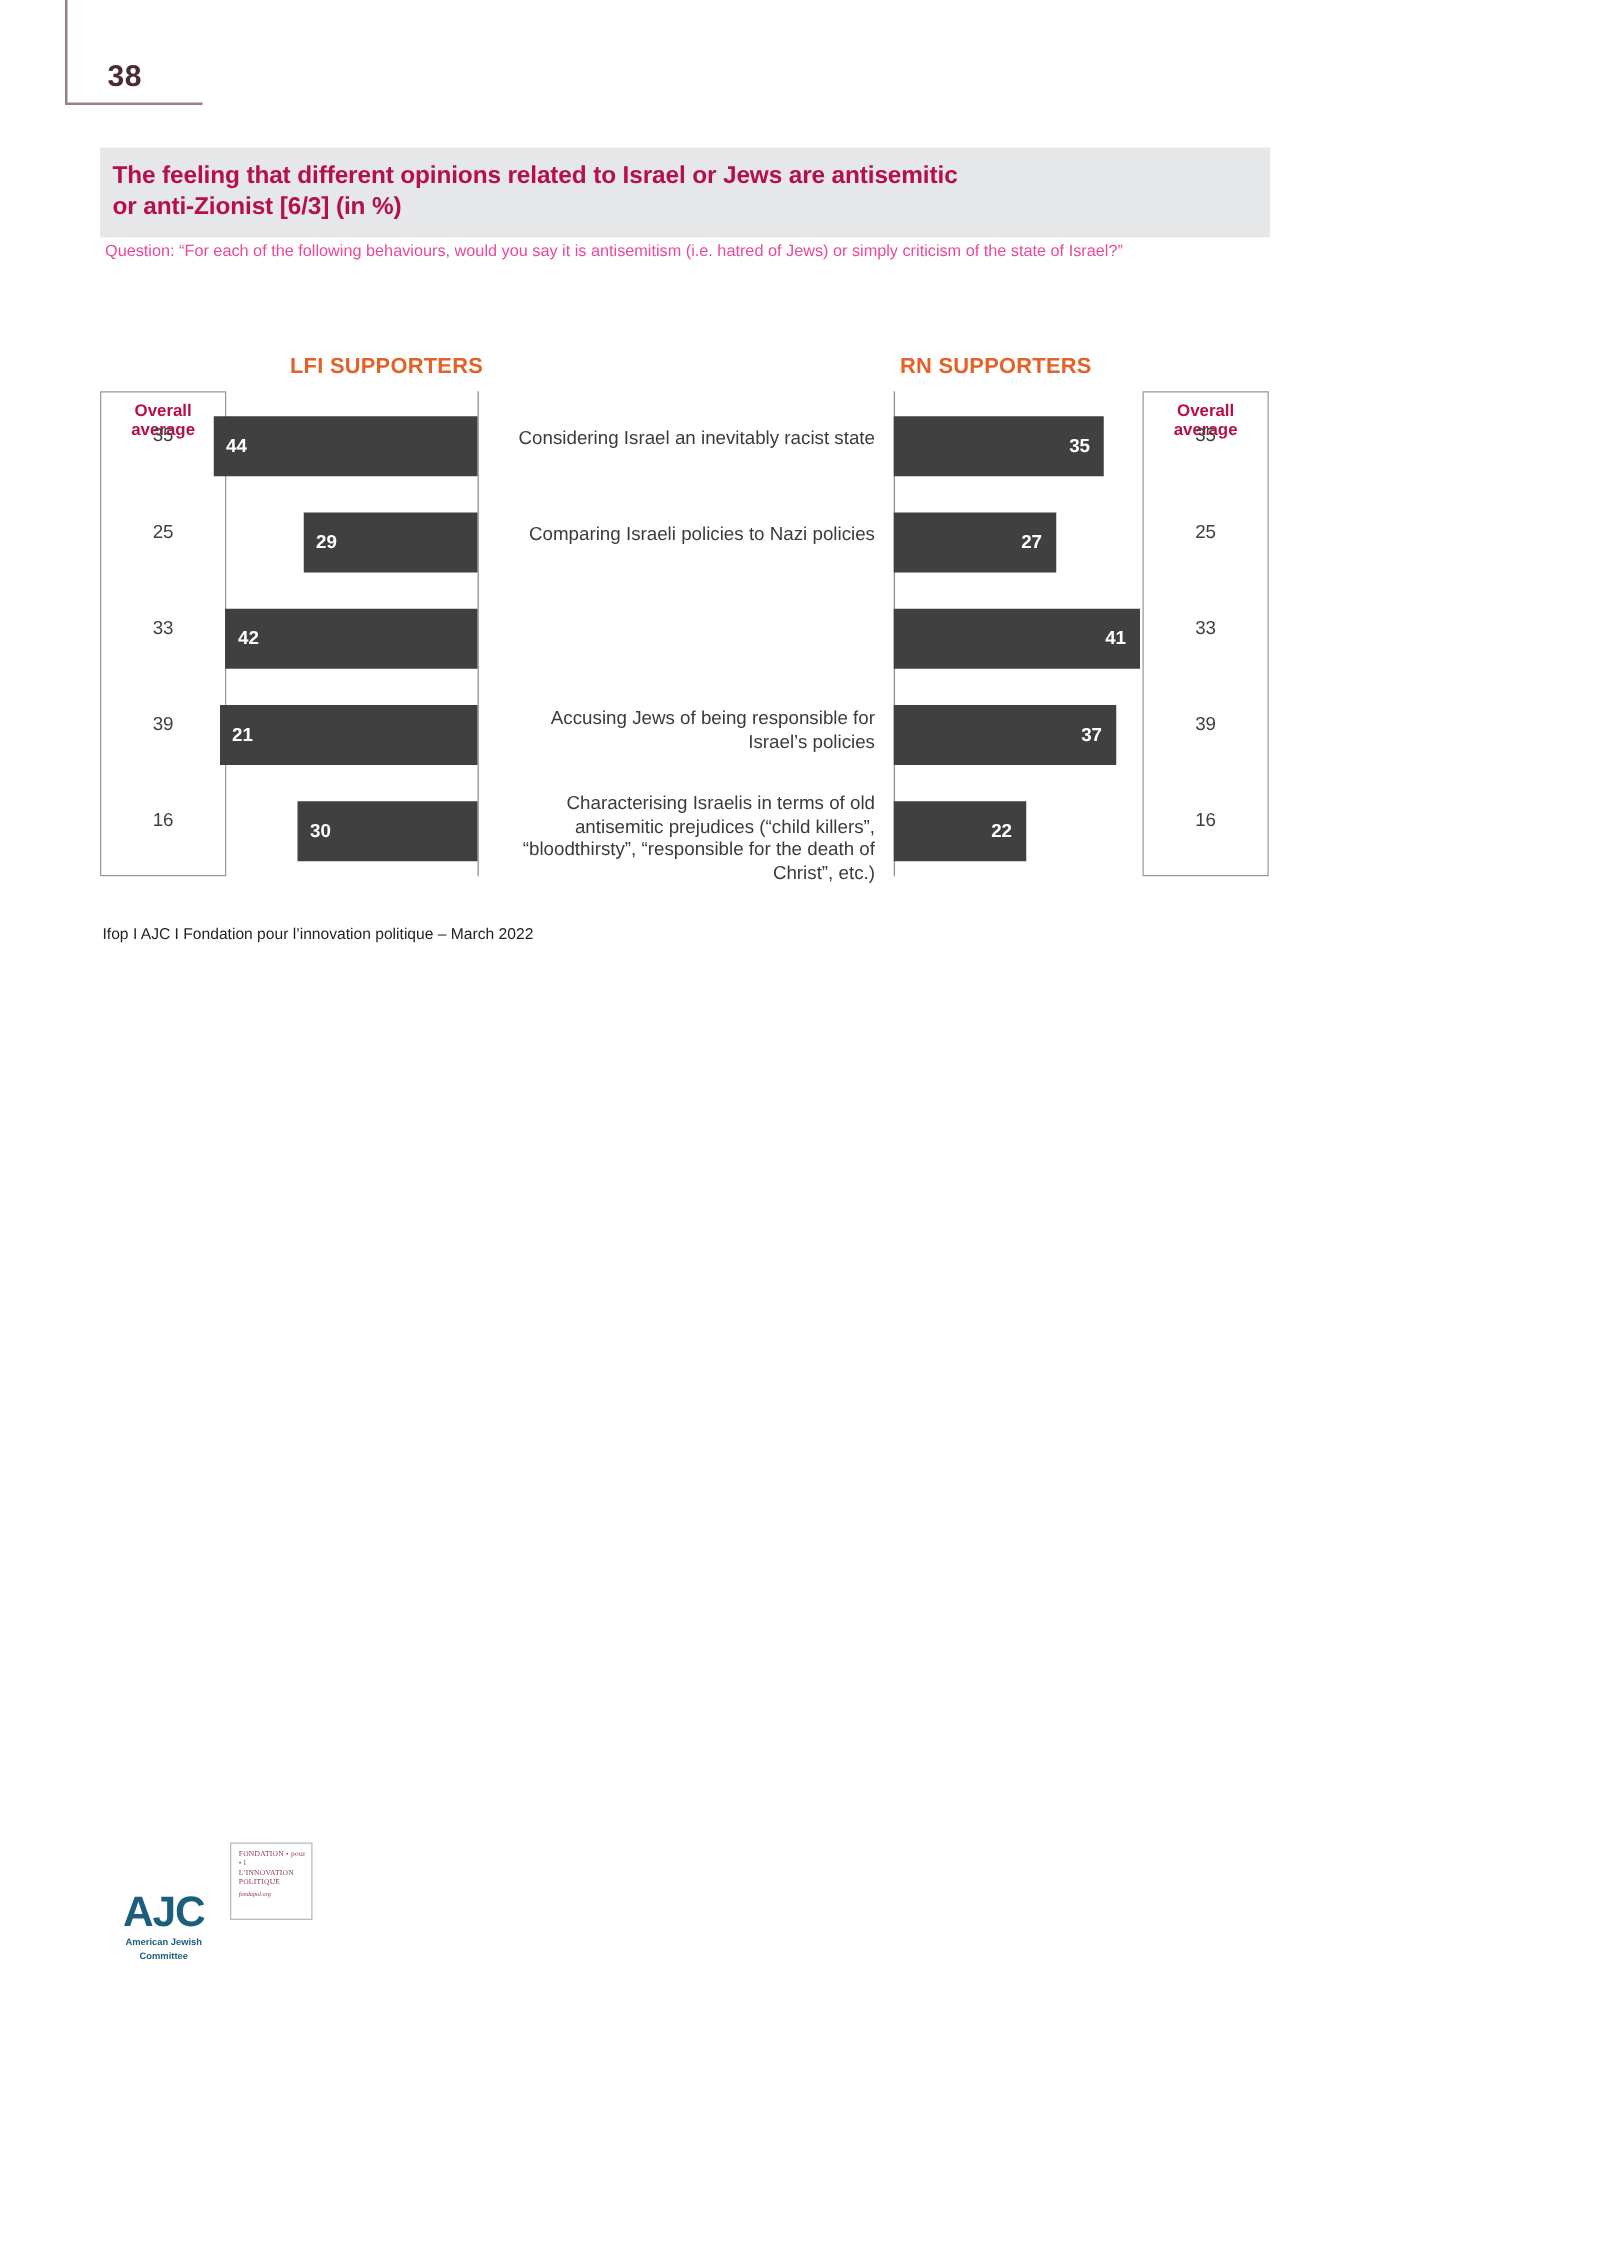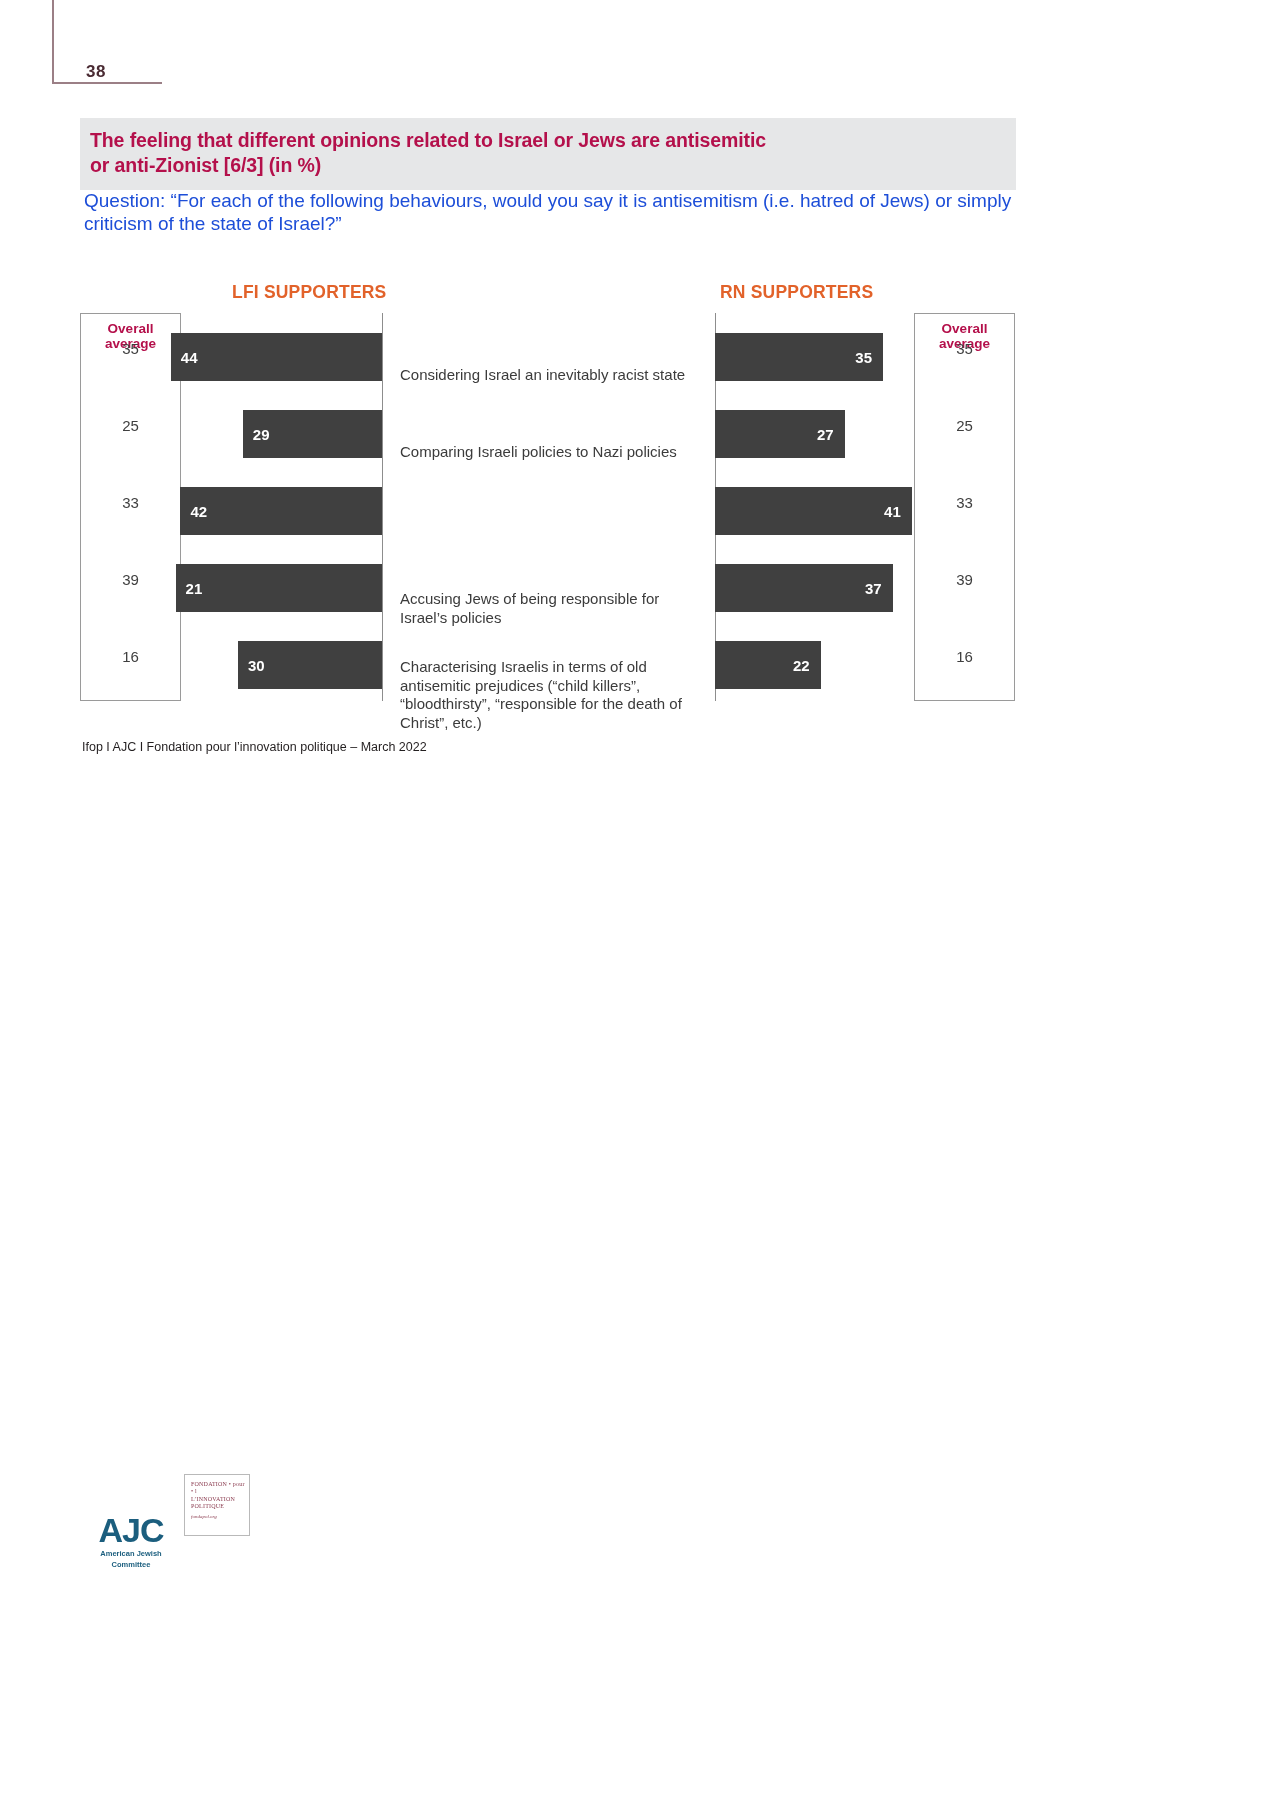--- a/index.html
+++ b/index.html
@@ -19,22 +19,22 @@
   
   .corner-mark {
     position: absolute;
     left: 52px; top: 0px;
     width: 110px; height: 84px;
     border-left: 2px solid #9b7f86;
     border-bottom: 2px solid #9b7f86;
   }
   .page-number {
     position: absolute;
-    left: 86px; top: 62px;
-    font-size: 17px;
+    left: 86px; top: 48px;
+    font-size: 24px;
     font-weight: bold;
     color: #4a2b33;
     letter-spacing: .5px;
   }
 
   
   .title-band {
     position: absolute;
     left: 80px; top: 118px;
     width: 936px;
@@ -48,23 +48,23 @@
     line-height: 25px;
     letter-spacing: -0.1px;
     white-space: nowrap;
   }
 
   
   .qblock {
     position: absolute;
     left: 84px; top: 190px;
     width: 935px;
-    font-size: 19px;
+    font-size: 13px;
     line-height: 22.5px;
-    color: #1d4ed8;
+    color: #ec4899;
   }
   .qblock p { margin: 0; }
 
   
   .chart {
     position: absolute;
     left: 80px; top: 278px;
     width: 940px; height: 440px;
   }
 
@@ -131,25 +131,24 @@
     font-size: 15px;
     font-weight: bold;
   }
   .bar.left  .bar-val { left: 10px; }
   .bar.right .bar-val { right: 11px; }
 
   .cat-label {
     position: absolute;
     left: 320px;
     width: 300px;
-    text-align: left;
+    text-align: right;
     font-size: 15px;
     line-height: 18.5px;
     color: #3b3b3b;
-    margin-top: 24px;
   }
 
   
   .source {
     position: absolute;
     left: 82px; top: 740px;
     font-size: 12.5px;
     color: #231f20;
   }
 

